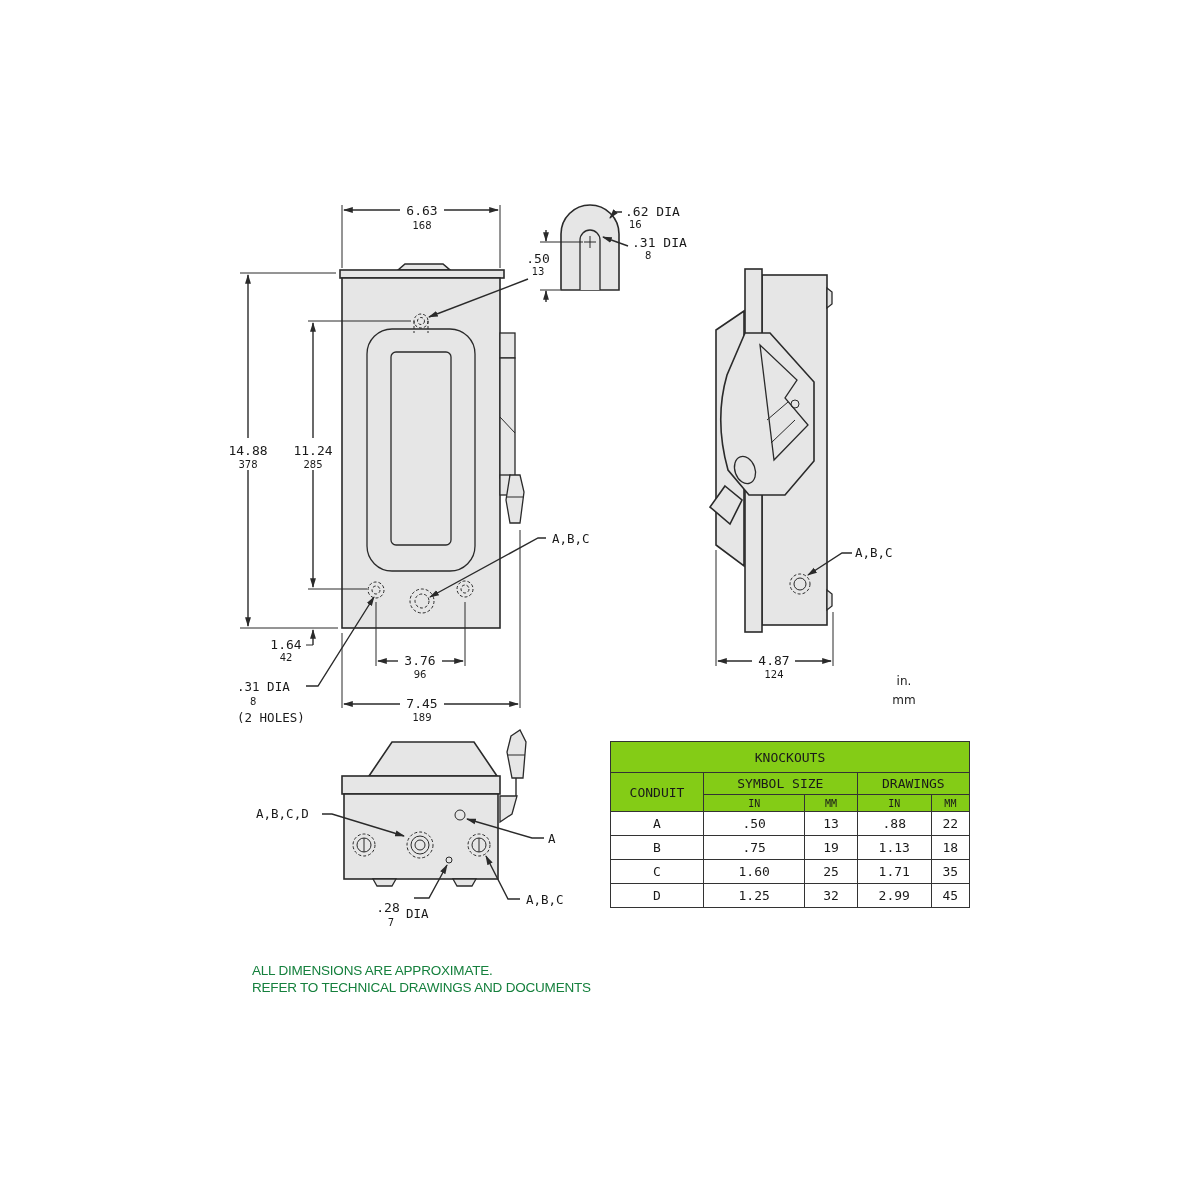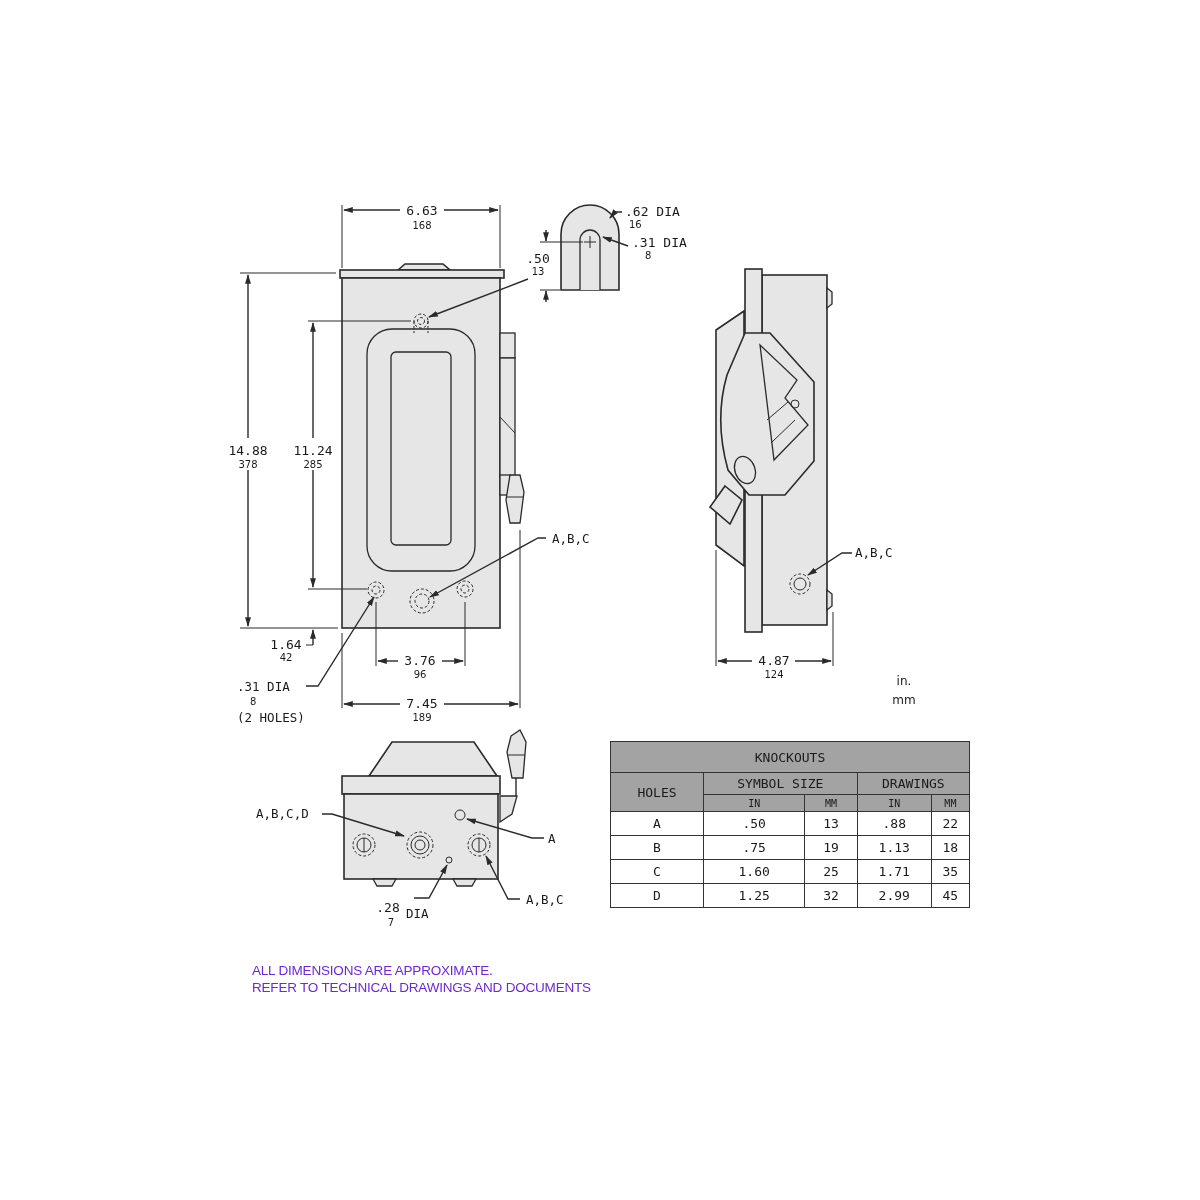--- a/index.html
+++ b/index.html
@@ -7,24 +7,24 @@
   svg{position:absolute;left:0;top:0;}
   .ln{stroke:#2a2a2a;stroke-width:1.4;fill:none;}
   .thin{stroke:#2a2a2a;stroke-width:1;fill:none;}
   .body{fill:#e6e6e6;stroke:#2a2a2a;stroke-width:1.6;}
   .inner{fill:#e6e6e6;stroke:#2a2a2a;stroke-width:1.3;}
   .dash{stroke:#2a2a2a;stroke-width:1;fill:none;stroke-dasharray:3 2;}
   .t-in{font-family:"DejaVu Sans Mono","Liberation Mono",monospace;font-size:13px;fill:#1a1a1a;}
   .t-mm{font-family:"DejaVu Sans","Liberation Sans",sans-serif;font-size:10px;fill:#1a1a1a;}
   .t-lbl{font-family:"DejaVu Sans Mono","Liberation Mono",monospace;font-size:12.5px;fill:#1a1a1a;}
   .t-unit{font-family:"DejaVu Sans","Liberation Sans",sans-serif;font-size:12px;fill:#1a1a1a;}
-  .notes{position:absolute;left:252px;top:962px;font-family:"Liberation Sans","DejaVu Sans",sans-serif;font-size:13.5px;line-height:17px;color:#6d28d9;letter-spacing:-0.2px;}
+  .notes{position:absolute;left:252px;top:962px;font-family:"Liberation Sans","DejaVu Sans",sans-serif;font-size:13.5px;line-height:17px;color:#15803d;letter-spacing:-0.2px;}
   .kt{position:absolute;left:610px;top:741px;width:360px;border-collapse:collapse;font-family:"DejaVu Sans Mono","Liberation Mono",monospace;font-size:13px;color:#1a1a1a;}
   .kt td,.kt th{border:1.5px solid #333;text-align:center;padding:0;font-weight:normal;}
-  .kt .hd{background:#a3a3a3;}
+  .kt .hd{background:#84cc16;}
   .kt .r1 th{height:30px;}
   .kt .r2 th{height:21px;}
   .kt .r3 th{height:16px;font-size:10px;}
   .kt td{height:23px;}
 </style>
 </head>
 <body>
 
 <svg width="1200" height="1200" viewBox="0 0 1200 1200">
   <defs>
@@ -234,21 +234,21 @@
     <text class="t-lbl" x="406" y="918">DIA</text>
   </g>
 </svg>
 
 <table class="kt">
   <tbody>
       <tr class="r1">
     <th colspan="5" class="hd">KNOCKOUTS</th>
   </tr>
   <tr class="r2">
-    <th rowspan="2" class="hd" style="width:92px">HOLES</th>
+    <th rowspan="2" class="hd" style="width:92px">CONDUIT</th>
     <th colspan="2" class="hd">SYMBOL SIZE</th>
     <th colspan="2" class="hd">DRAWINGS</th>
   </tr>
   <tr class="r3">
     <th class="hd">IN</th>
     <th class="hd">MM</th>
     <th class="hd">IN</th>
     <th class="hd">MM</th>
   </tr>
   <tr>

